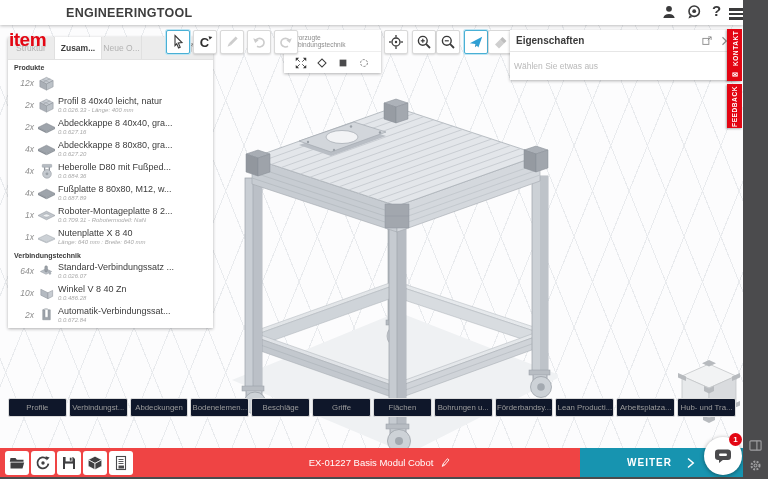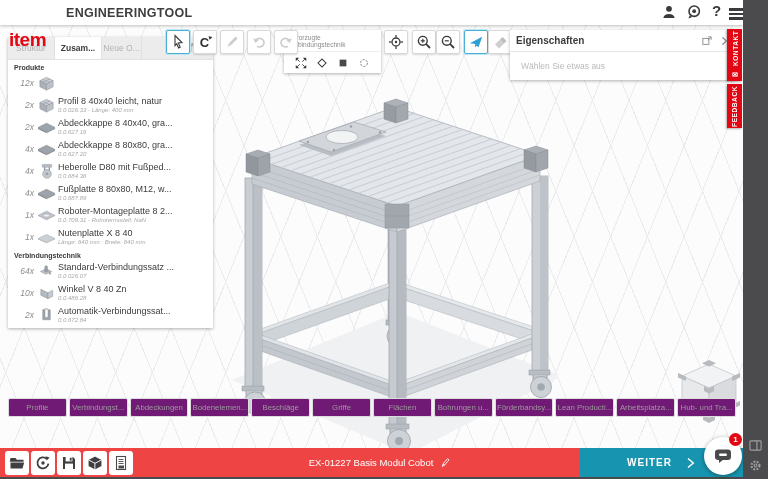--- a/index.html
+++ b/index.html
@@ -61,35 +61,35 @@
   .pref-icons { display:flex; align-items:center; justify-content:center; gap:4px; padding:3px 2px; }
   .pref-icons .pic { width:17px; height:15px; display:flex; align-items:center; justify-content:center; cursor:pointer; }
   .pref-icons svg { width:12px; height:12px; }
 
   
   .props { position:absolute; left:510px; top:30px; width:226px; z-index:20; }
   .props-head { height:22px; display:flex; align-items:center; padding:0 6px; border-bottom:1px solid #e6e6e6; }
   .props-title { flex:1; font-size:10px; font-weight:700; color:#3a3a3a; }
   .props-head svg { width:12px; height:12px; margin-left:5px; cursor:pointer; }
   .props-search { width:100%; height:28px; border:none; outline:none; font-size:8.5px;
-                  padding:0 11px; color:#555; font-family:"Liberation Sans", sans-serif; }
+                  padding:0 4px; color:#555; font-family:"Liberation Sans", sans-serif; }
   .props-search::placeholder { color:#b9b9b9; }
 
   
   .vtab { position:absolute; left:727px; width:15px; background:#e30613; color:#fff; z-index:25;
           display:flex; align-items:center; justify-content:center; cursor:pointer;
           box-shadow:-1px 1px 2px rgba(0,0,0,.3); }
   .vtab-inner { writing-mode:vertical-rl; transform:rotate(180deg); font-size:6.5px; font-weight:700;
                 letter-spacing:.6px; display:flex; align-items:center; gap:3px; }
   .vtab-contact { top:29px; height:52px; }
   .vtab-feedback { top:84px; height:44px; }
 
   
   .bottom-tabs { position:absolute; left:8px; top:398px; width:728px; display:flex; gap:2px; z-index:15; }
-  .btab { flex:1; height:19px; background:#701a75; border:1px solid #dcdcdc; border-radius:2px;
+  .btab { flex:1; height:19px; background:#0f172a; border:1px solid #dcdcdc; border-radius:2px;
           font-size:7.8px; color:#9b9b9b; display:flex; align-items:center; justify-content:center;
           cursor:pointer; white-space:nowrap; overflow:hidden; }
 
   
   .cmdbar { position:absolute; left:0; top:448px; width:743px; height:29px; background:#ef4444; z-index:30; }
   .cbtn { position:absolute; top:2.5px; width:24px; height:24px; background:#fff; border-radius:3px;
           display:flex; align-items:center; justify-content:center; cursor:pointer; }
   .cbtn svg { width:16px; height:16px; }
   .proj { position:absolute; left:255px; top:0; width:250px; height:29px; display:flex;
           align-items:center; justify-content:center; gap:6px; color:#fff; font-size:9.5px; }

